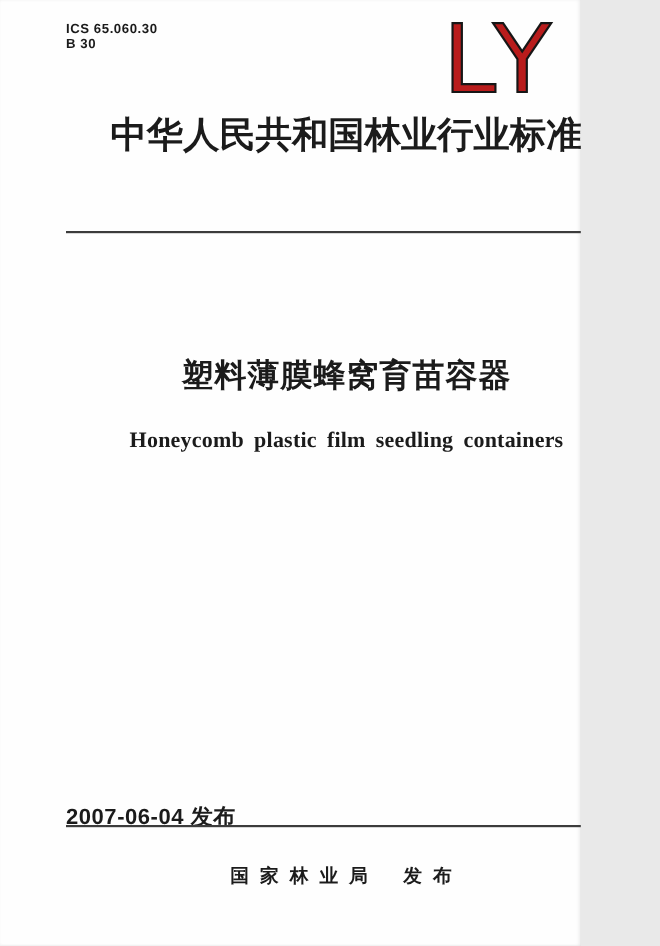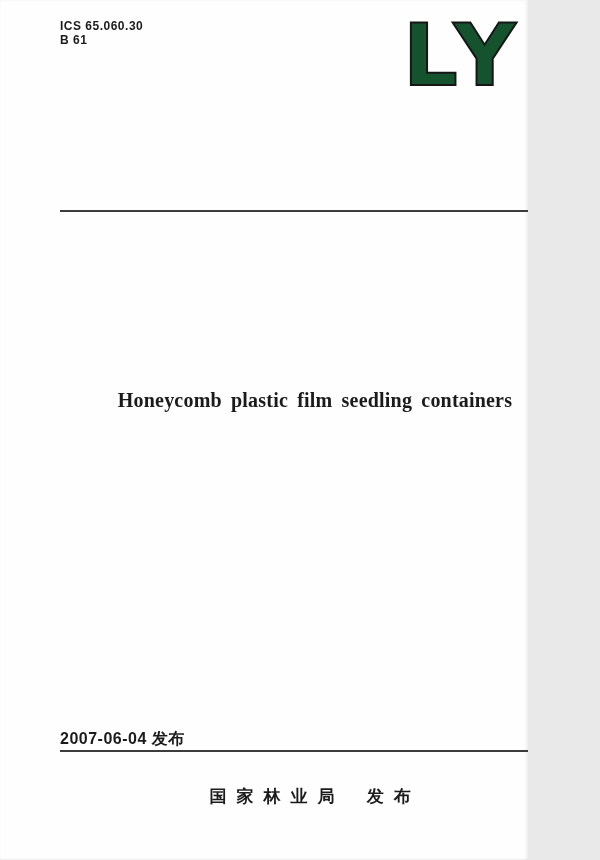--- a/index.html
+++ b/index.html
@@ -19,22 +19,22 @@
   
   .ics-block {
     position: absolute; left: 60px; top: 19px;
     font-size: 12px; font-weight: bold;
     line-height: 14px; letter-spacing: 0.5px;
   }
   
   .ly-logo {
     position: absolute; left: 403px; top: 16px;
     font-family: "DejaVu Sans", "Liberation Sans", sans-serif;
-    font-size: 86px; font-weight: bold; line-height: 78px;
-    letter-spacing: 9px; color: #14532d;
+    font-size: 86px; font-weight: normal; line-height: 78px;
+    letter-spacing: 9px; color: #b91c1c;
     -webkit-text-stroke: 2px #161616;
   }
   
   .header-title {
     position: absolute; left: 60px; top: 101px; width: 510px;
     text-align: center;
     font-family: "Liberation Serif", "DejaVu Serif", serif;
     font-size: 33px; font-weight: bold; letter-spacing: 0px;
     white-space: nowrap;
   }
@@ -63,47 +63,49 @@
     position: absolute; left: 60px; top: 389px; width: 510px;
     text-align: center;
     font-family: "Liberation Serif", "DejaVu Serif", serif;
     font-size: 20px; font-weight: bold; word-spacing: 4px;
     letter-spacing: 0.2px;
   }
   
   .dates-row {
     position: absolute; left: 60px; top: 729px; width: 510px;
     display: flex; justify-content: space-between; align-items: baseline;
-    font-size: 16px; font-weight: bold; letter-spacing: 0.5px;
+    font-size: 20px; font-weight: bold; letter-spacing: 0.5px;
   }
   .publisher-line {
     position: absolute; left: 60px; top: 785px; width: 510px;
     text-align: center;
     font-family: "Liberation Serif", "DejaVu Serif", serif;
     font-size: 17px; font-weight: bold;
   }
   .publisher-line .publisher { letter-spacing: 10px; }
   .publisher-line .publish-label { letter-spacing: 10px; margin-left: 18px; }
 </style>
 </head>
 <body>
 
 <div class="page">
 
   <div class="ics-block">
     <div>ICS 65.060.30</div>
-    <div>B 61</div>
+    <div>B 30</div>
   </div>
 
   <div class="ly-logo">LY</div>
 
+  <div class="header-title">中华人民共和国林业行业标准</div>
 
 
   <div class="rule rule-top"></div>
 
+  <div class="doc-title-zh">塑料薄膜蜂窝育苗容器</div>
 
   <div class="doc-title-en">Honeycomb plastic film seedling containers</div>
 
   <div class="dates-row">
     <span>2007-06-04 发布</span>
   </div>
 
   <div class="rule rule-bottom"></div>
 
   <div class="publisher-line">

